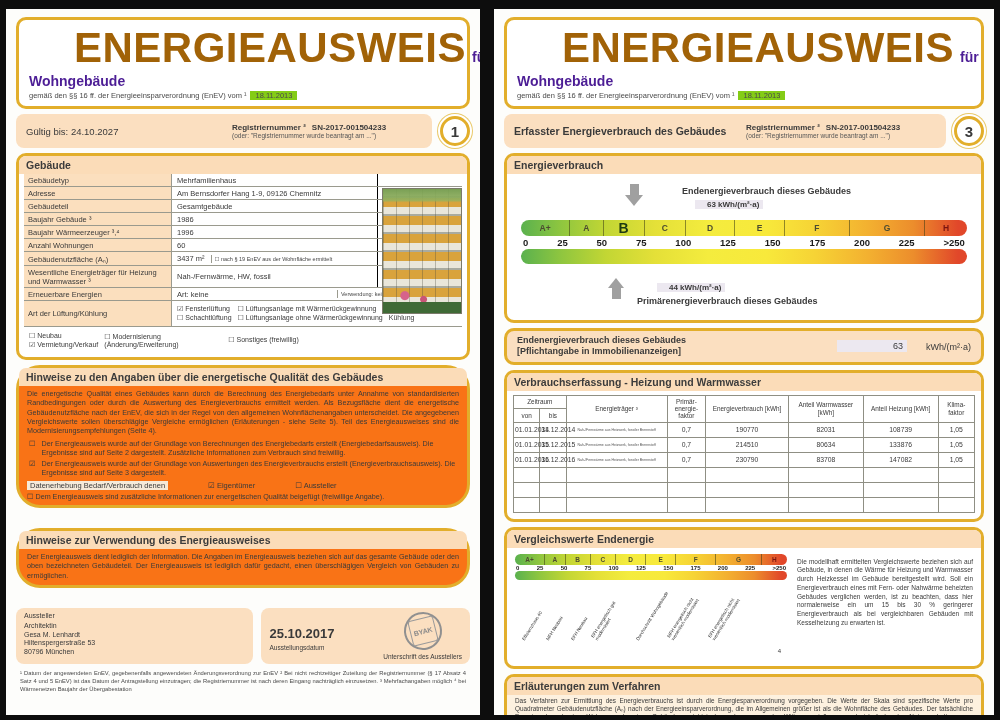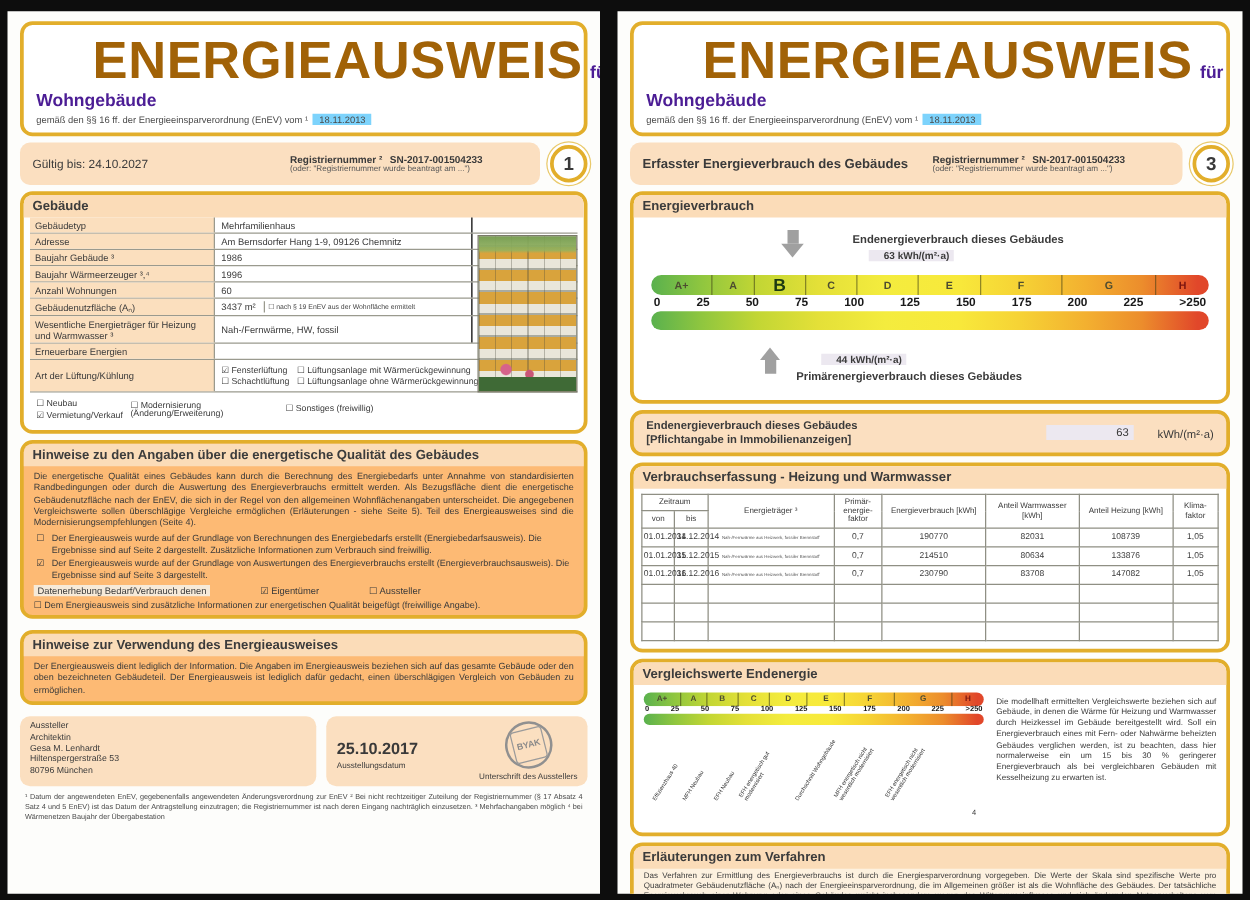--- a/index.html
+++ b/index.html
@@ -8,21 +8,21 @@
   .page { position:absolute; top:9px; bottom:5px; background:#fdfdfb; padding:8px 10px; overflow:hidden; }
   .page1 { left:6px; width:474px; }
   .page3 { left:494px; width:500px; }
   .goldbox { border:3px solid #e2ae2b; border-radius:10px; background:#fff; position:relative; }
   .peachbox { background:#fbdfc0; border-radius:8px; }
   .sechead { background:#fbdcb8; font-weight:bold; font-size:10.5px; padding:3px 7px; border-radius:7px 7px 0 0; color:#3c3c3c; }
   .headbox { padding:4px 10px 6px 10px; margin-bottom:5px; }
   .title { font-size:42px; font-weight:bold; letter-spacing:0.5px; color:#a16207; display:inline;margin-left:45px; }
   .title-suffix { font-size:14px; font-weight:bold; color:#4c1d95; margin-left:6px; }
   .subtitle { font-size:7.5px; color:#4a4a4a; margin-top:1px; }
-  .datechip { background:#7dd3fc; padding:0 5px; margin-left:4px; }
+  .datechip { background:#84cc16; padding:0 5px; margin-left:4px; }
   .regrow { display:flex; align-items:center; gap:8px; margin-bottom:5px; }
   .regbox { flex:1; display:flex; justify-content:space-between; align-items:center; padding:6px 10px; min-height:34px; }
   .regleft { font-size:9.5px; }
   .regleft.bold { font-weight:bold; font-size:10.5px; }
   .regright { text-align:left; width:190px; }
   .regright .l1 { font-size:8px; font-weight:bold; }
   .regright .l1 .val { margin-left:6px; }
   .regright .l2 { font-size:6.5px; color:#555; }
   .pagecircle { width:30px; height:30px; border:3px solid #e2ae2b; border-radius:50%; display:flex; align-items:center; justify-content:center; font-size:15px; font-weight:bold; background:#fff; box-shadow:0 0 0 2px #fff, 0 0 0 3px #e9c96a; flex:0 0 auto; }
   
@@ -38,21 +38,21 @@
     background:
       linear-gradient(180deg, rgba(116,156,78,.95) 0, rgba(146,178,96,.9) 9%, rgba(0,0,0,0) 11%),
       linear-gradient(0deg, #3f6a36 0 9%, rgba(0,0,0,0) 9%),
       radial-gradient(circle at 28% 86%, #d6638b 0 4px, rgba(0,0,0,0) 5px),
       radial-gradient(circle at 52% 89%, #c95577 0 3px, rgba(0,0,0,0) 4px),
       repeating-linear-gradient(90deg, rgba(70,70,58,.32) 0 1px, rgba(0,0,0,0) 1px 13px),
       repeating-linear-gradient(180deg, #e9e6da 0 7px, #a9aba0 7px 9px, #d9a33c 9px 18px); }
   .cbcol { display:flex; flex-direction:column; justify-content:center; gap:1px; font-size:7px; }
   .cbcol span { white-space:nowrap; }
   
-  .hints { background:#fdba74; margin-bottom:9px; padding-bottom:4px; }
+  .hints { background:#f97316; margin-bottom:20px; padding-bottom:4px;border-radius:24px; }
   .hints .body { font-size:7.2px; line-height:1.3; padding:3px 8px 1px 8px; text-align:justify; }
   .optrow { display:flex; gap:6px; padding:2px 8px 0 10px; font-size:7.2px; line-height:1.25; }
   .optrow .box { flex:0 0 auto; }
   .dcrow { display:flex; gap:40px; padding:4px 8px 0 8px; font-size:7.5px; }
   .dcrow .lead { background:#f6ead9; padding:0 3px; }
   .issuer-row { display:flex; gap:8px; margin-bottom:4px; }
   .issuer-left { flex:1.15; padding:4px 8px; font-size:7px; }
   .issuer-left .cap { font-size:7px; margin-bottom:3px; }
   .issuer-left .line { line-height:1.25; }
   .issuer-right { flex:1; padding:4px 8px; display:flex; justify-content:space-between; }
@@ -141,20 +141,24 @@
       <div class="photo"></div>
       <div class="brow">
           <div class="blbl">Gebäudetyp</div>
           <div class="bval short">Mehrfamilienhaus</div>
         </div>
       <div class="brow">
           <div class="blbl">Adresse</div>
           <div class="bval short">Am Bernsdorfer Hang 1-9, 09126 Chemnitz</div>
         </div>
       <div class="brow">
+          <div class="blbl">Gebäudeteil</div>
+          <div class="bval short">Gesamtgebäude</div>
+        </div>
+      <div class="brow">
           <div class="blbl">Baujahr Gebäude ³</div>
           <div class="bval short">1986</div>
         </div>
       <div class="brow">
           <div class="blbl">Baujahr Wärmeerzeuger ³,⁴</div>
           <div class="bval short">1996</div>
         </div>
       <div class="brow">
           <div class="blbl">Anzahl Wohnungen</div>
           <div class="bval short">60</div>
@@ -165,20 +169,24 @@
             <span>3437 m²</span>
             <span class="subcell">☐  nach § 19 EnEV aus der Wohnfläche ermittelt</span>
           </div>
         </div>
       <div class="brow">
           <div class="blbl">Wesentliche Energieträger für Heizung und Warmwasser ³</div>
           <div class="bval short">Nah-/Fernwärme, HW, fossil</div>
         </div>
       <div class="brow">
           <div class="blbl">Erneuerbare Energien</div>
+          <div class="bval">
+            <span style="flex:1">Art:    keine</span>
+            <span class="subcell" style="flex:0 0 120px">Verwendung:    keine</span>
+          </div>
         </div>
       <div class="brow" style="min-height:26px">
         <div class="blbl">Art der Lüftung/Kühlung</div>
         <div class="bval">
           <div class="cbcol">
               <span>☑  Fensterlüftung</span>
               <span>☐  Schachtlüftung</span>
             </div>
           <div class="cbcol">
               <span>☐  Lüftungsanlage mit Wärmerückgewinnung</span>

